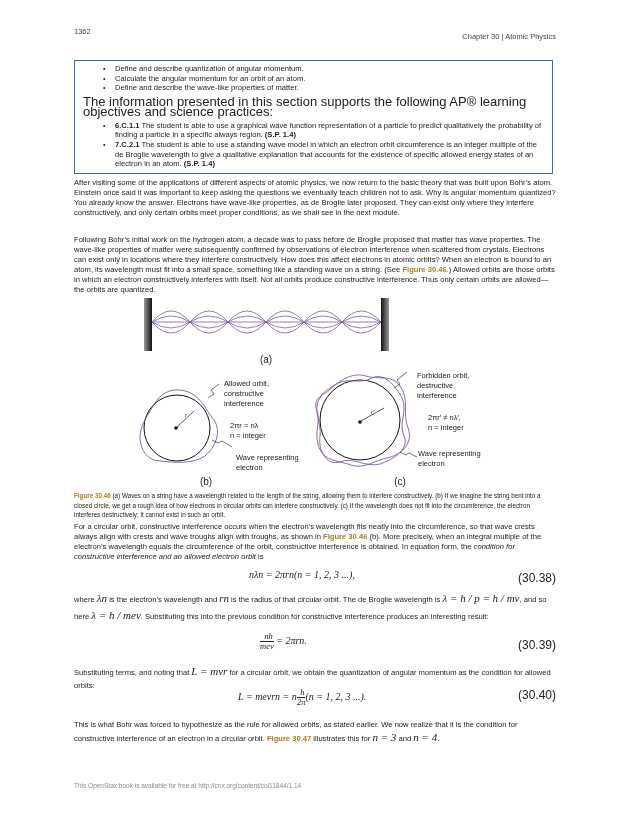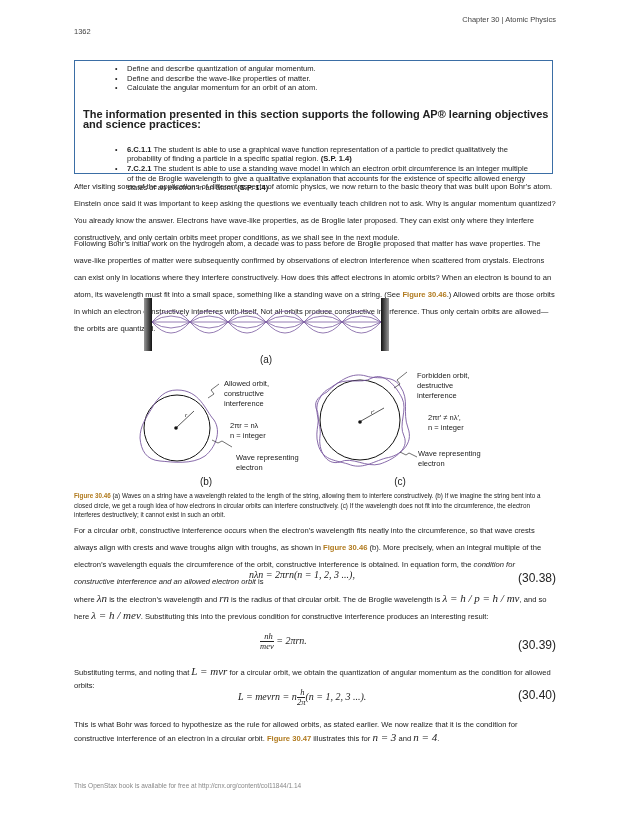--- a/index.html
+++ b/index.html
@@ -1,29 +1,29 @@
 <!DOCTYPE html>
 <html><head>
 <meta charset="utf-8">
 <style>
   html, body { margin: 0; padding: 0; background: #ffffff; }
   body { width: 630px; height: 815px; position: relative; overflow: hidden;
          font-family: "Liberation Sans", sans-serif; color: #222; }
   .hdr-left { position: absolute; left: 74px; top: 27px; font-size: 7.5px; color: #444; }
-  .hdr-right { position: absolute; right: 74px; top: 15px; font-size: 7.5px; color: #444; }
+  .hdr-right { position: absolute; right: 74px; top: 32px; font-size: 7.5px; color: #444; }
   .objbox { position: absolute; left: 74px; top: 60px; width: 479px; height: 114px;
             border: 1px solid #3b6ea5; padding: 0; box-sizing: border-box; }
-  .objbox ul { margin: 16px; padding: 0 0 0 36px; list-style: none; }
+  .objbox ul { margin: 4px; padding: 0 0 0 36px; list-style: none; }
   .objbox li { position: relative; font-size: 7.6px; line-height: 9.6px; }
   .objbox li::before { content: "\2022"; position: absolute; left: -12px; top: 0; font-size: 7px; }
   .obj-list { margin-top: 3px !important; }
-  .ap-intro { font-size: 11px; line-height: 10px; margin: 4px 0 4px 8px; font-weight: bold; }
+  .ap-intro { font-size: 13px; line-height: 10px; margin: 4px 0 4px 8px; }
   .ap-list li { margin-bottom: 0; padding-right: 6px; }
   .ap-list li b { font-weight: bold; }
-  p.body { position: absolute; left: 74px; width: 482px; margin: 0; font-size: 7.6px; line-height: 17px; }
+  p.body { position: absolute; left: 74px; width: 482px; margin: 0; font-size: 7.6px; line-height: 10px; }
   a.fig { color: #b07a1e; font-weight: bold; text-decoration: none; }
   .caption { position: absolute; left: 74px; top: 491px; width: 482px; font-size: 6.3px; line-height: 9.5px; margin: 0; }
   .caption .figlabel { color: #b07a1e; font-weight: bold; }
   .eq { position: absolute; left: 74px; width: 482px; font-family: "Liberation Serif", serif; font-size: 10px; }
   .eq .expr { position: absolute; font-style: italic; }
   .eq .num { position: absolute; right: 0; font-family: "Liberation Sans", sans-serif; font-size: 12px; }
   .m { font-family: "Liberation Serif", serif; font-style: italic; font-size: 11px; }
   .footer { position: absolute; left: 74px; top: 782px; font-size: 6.5px; color: #888; }
   svg text { font-family: "Liberation Sans", sans-serif; }
   .frac { display: inline-block; vertical-align: middle; text-align: center; font-size: 8.5px; line-height: 9px; }
@@ -32,26 +32,26 @@
 </style>
 </head>
 <body>
 
 <div class="hdr-left">1362</div>
 <div class="hdr-right">Chapter 30 | Atomic Physics</div>
 
 <div class="objbox">
   <ul class="obj-list">
     <li>Define and describe quantization of angular momentum.</li>
+    <li>Calculate the angular momentum for an orbit of an atom.</li>
     <li>Define and describe the wave-like properties of matter.</li>
-    <li>Calculate the angular momentum for an orbit of an atom.</li>
   </ul>
   <div class="ap-intro">The information presented in this section supports the following AP® learning objectives and science practices:</div>
   <ul class="ap-list">
-    <li><b>6.C.1.1</b><span> The student is able to use a graphical wave function representation of a particle to predict qualitatively the probability of finding a particle in a specific spatial region. </span><b>(S.P. 1.4)</b></li>
+    <li><b>6.C.1.1</b><span> The student is able to use a graphical wave function representation of a particle to predict qualitatively the probability of finding a particle in a specific always region. </span><b>(S.P. 1.4)</b></li>
     <li><b>7.C.2.1</b><span> The student is able to use a standing wave model in which an electron orbit circumference is an integer multiple of the de Broglie wavelength to give a qualitative explanation that accounts for the existence of specific allowed energy states of an electron in an atom. </span><b>(S.P. 1.4)</b></li>
   </ul>
 </div>
 
 <p class="body" style="top:178px">After visiting some of the applications of different aspects of atomic physics, we now return to the basic theory that was built upon Bohr’s atom. Einstein once said it was important to keep asking the questions we eventually teach children not to ask. Why is angular momentum quantized? You already know the answer. Electrons have wave-like properties, as de Broglie later proposed. They can exist only where they interfere constructively, and only certain orbits meet proper conditions, as we shall see in the next module.</p>
 
 <p class="body" style="top:235px"><span>Following Bohr’s initial work on the hydrogen atom, a decade was to pass before de Broglie proposed that matter has wave properties. The wave-like properties of matter were subsequently confirmed by observations of electron interference when scattered from crystals. Electrons can exist only in locations where they interfere constructively. How does this affect electrons in atomic orbits? When an electron is bound to an atom, its wavelength must fit into a small space, something like a standing wave on a string. (See </span><a class="fig" href="#">Figure 30.46</a><span>.) Allowed orbits are those orbits in which an electron constructively interferes with itself. Not all orbits produce constructive interference. Thus only certain orbits are allowed—the orbits are quantized.</span></p>
 
 <svg style="position:absolute;left:0;top:0" width="630" height="490" viewBox="0 0 630 490">
 

